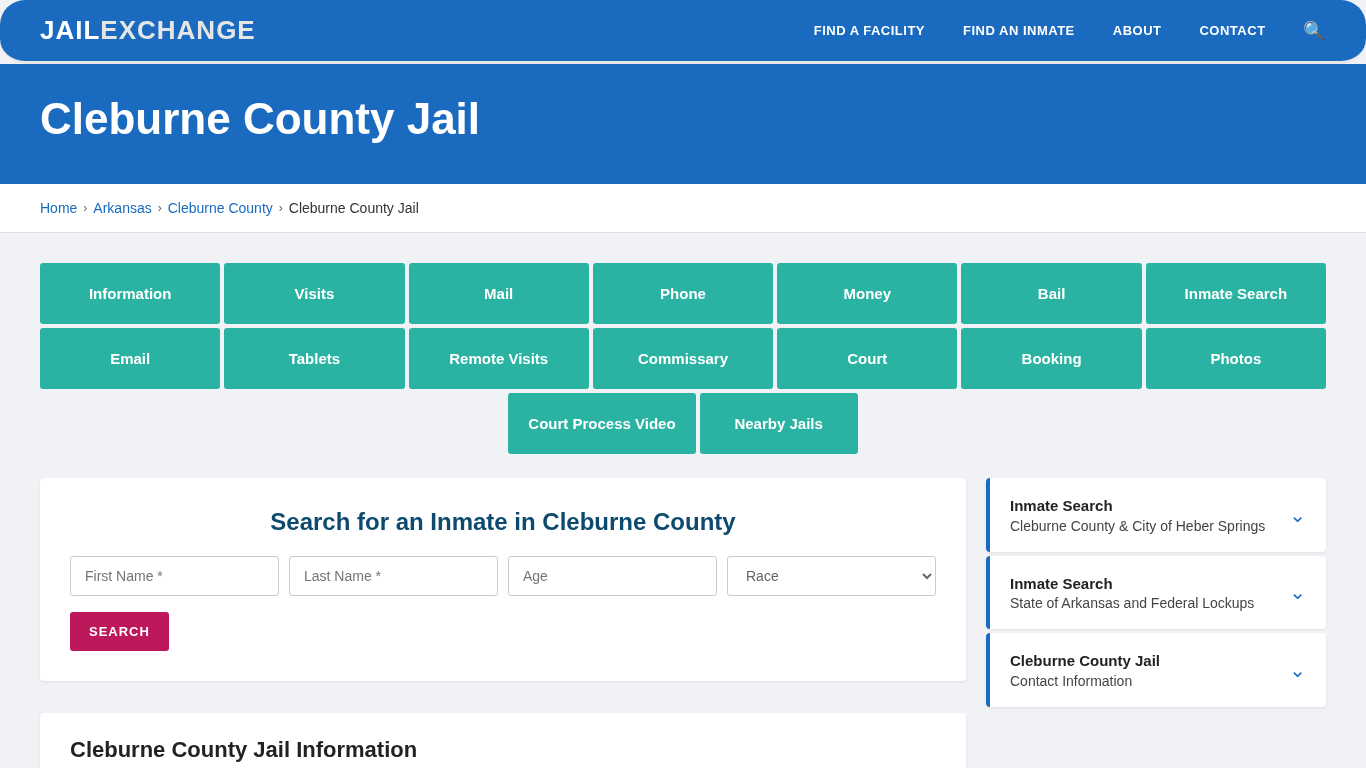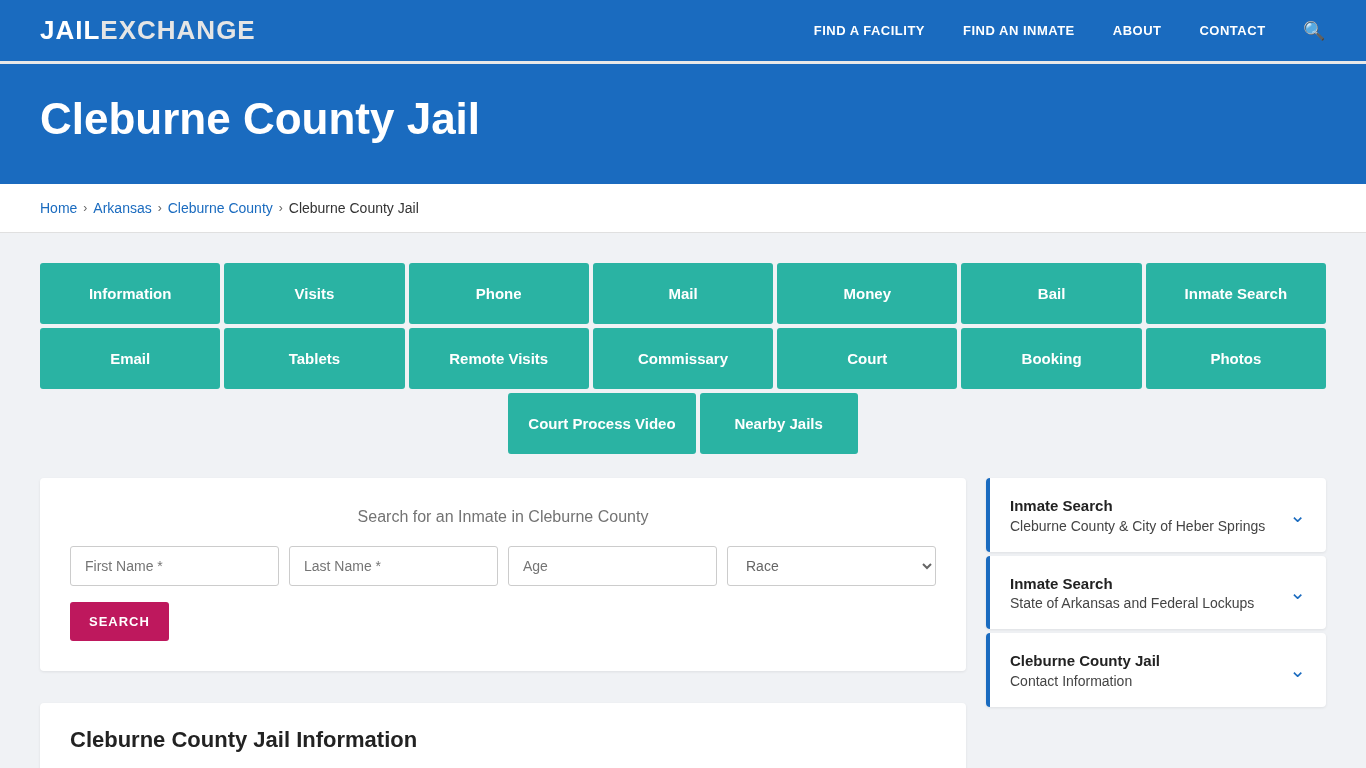--- a/index.html
+++ b/index.html
@@ -7,20 +7,21 @@
 
     
     nav {
       background: #1a6bbf;
       display: flex;
       align-items: center;
       justify-content: space-between;
       padding: 12px 40px;
       height: 64px;
       border-bottom: 3px solid #e8e8e8;
+      border-radius: 25px;
     }
     .nav-logo {
       display: flex;
       align-items: center;
     }
     .logo-jail {
       font-weight: 900;
       font-size: 26px;
       color: #fff;
       letter-spacing: 1px;
@@ -135,25 +136,25 @@
 
     
     .search-card {
       background: #fff;
       border-radius: 4px;
       padding: 30px;
       flex: 1;
       box-shadow: 0 1px 3px rgba(0,0,0,0.08);
     }
     .search-card h2 {
-      font-size: 16px;
-      font-weight: 400;
+      font-size: 24px;
+      font-weight: 700;
       text-align: center;
       margin-bottom: 20px;
-      color: #737373;
+      color: #0c4a6e;
     }
     .search-inputs {
       display: flex;
       gap: 10px;
       margin-bottom: 16px;
       flex-wrap: wrap;
     }
     .search-inputs input,
     .search-inputs select {
       border: 1px solid #ccc;
@@ -262,22 +263,22 @@
   <a>Cleburne County</a>
   <span class="breadcrumb-sep">›</span>
   <span class="breadcrumb-current">Cleburne County Jail</span>
 </div>
 
 <div class="main-content">
 
   <div class="button-grid">
     <button class="grid-btn">Information</button>
     <button class="grid-btn">Visits</button>
+    <button class="grid-btn">Mail</button>
     <button class="grid-btn">Phone</button>
-    <button class="grid-btn">Mail</button>
     <button class="grid-btn">Money</button>
     <button class="grid-btn">Bail</button>
     <button class="grid-btn">Inmate Search</button>
   </div>
 
   <div class="button-grid-row2">
     <button class="grid-btn">Email</button>
     <button class="grid-btn">Tablets</button>
     <button class="grid-btn">Remote Visits</button>
     <button class="grid-btn">Commissary</button>

